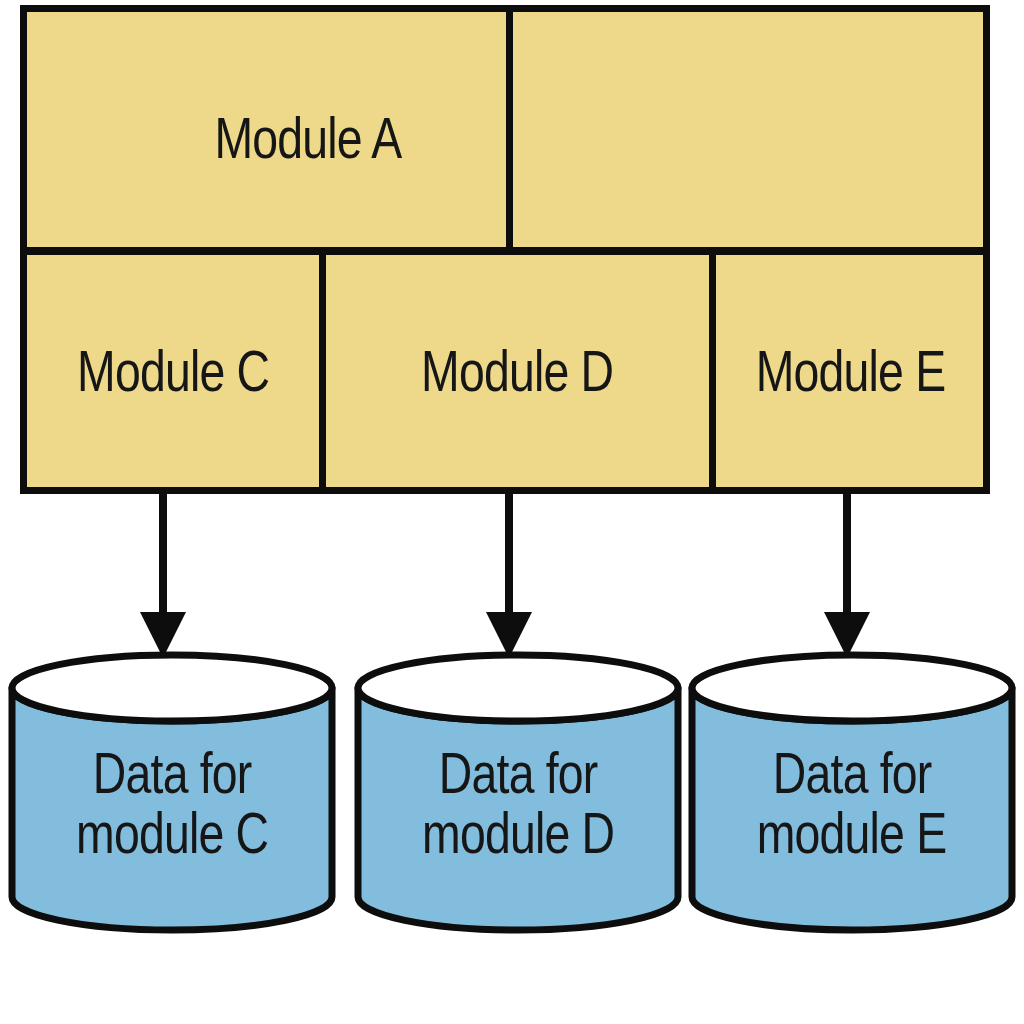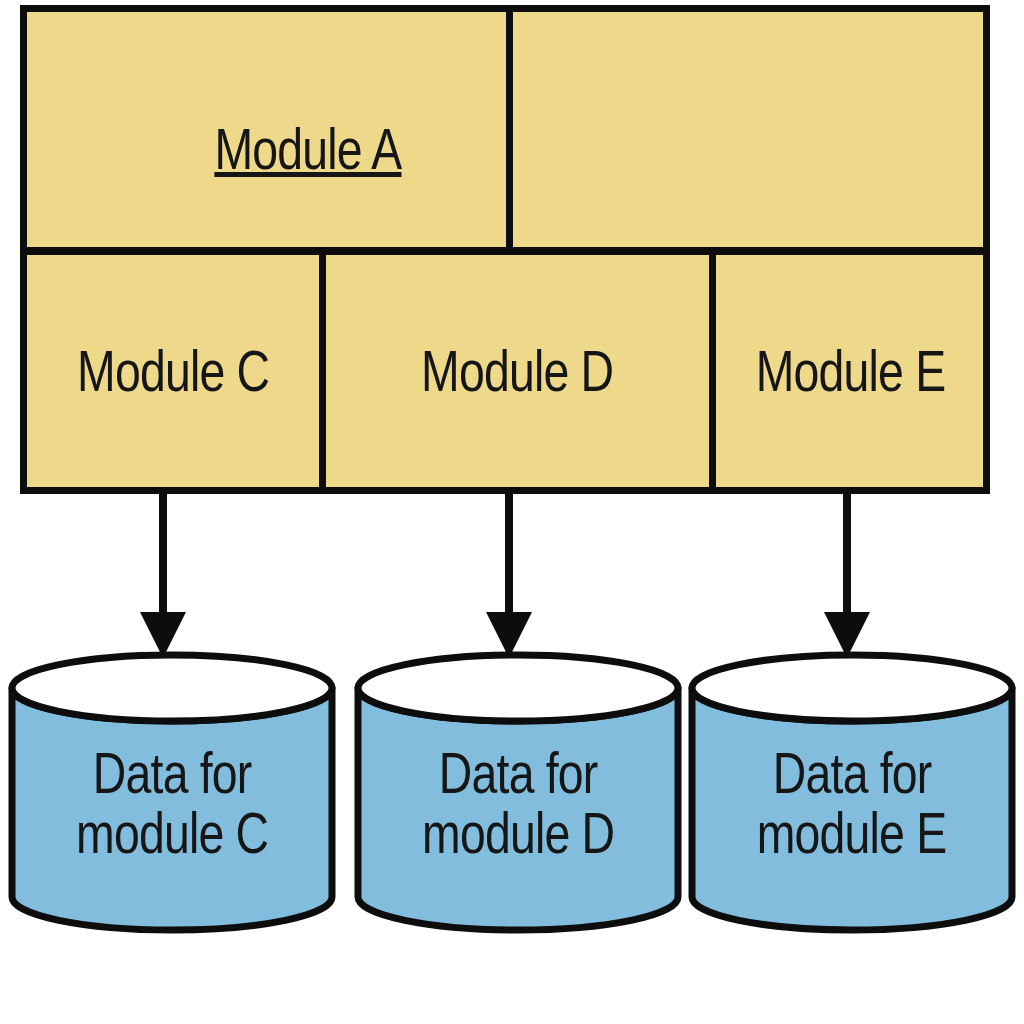--- a/index.html
+++ b/index.html
@@ -22,21 +22,21 @@
   .divider { position: absolute; background: #0d0d0d; }
   #div-ab  { left: 506px; top: 5px;   width: 7px;   height: 242px; }
   #div-row { left: 20px;  top: 247px; width: 970px; height: 8px;  }
   #div-cd  { left: 319px; top: 255px; width: 7px;   height: 239px; }
   #div-de  { left: 709px; top: 255px; width: 7px;   height: 239px; }
 
   .cell {
     position: absolute;
     display: flex; align-items: center; justify-content: center;
   }
-  #cell-a { left: 27px;  top: 31px;  width: 562px; height: 234px; text-decoration: underline; }
+  #cell-a { left: 27px;  top: 20px;  width: 562px; height: 234px; }
   #cell-b { left: 513px; top: 13px;  width: 472px; height: 234px; }
   #cell-c { left: 27px;  top: 255px; width: 292px; height: 231px; }
   #cell-d { left: 326px; top: 255px; width: 383px; height: 231px; }
   #cell-e { left: 716px; top: 255px; width: 269px; height: 231px; }
 
   .module-label {
     font-size: 58px;
     font-weight: 400;
     white-space: nowrap;
     display: inline-block;

